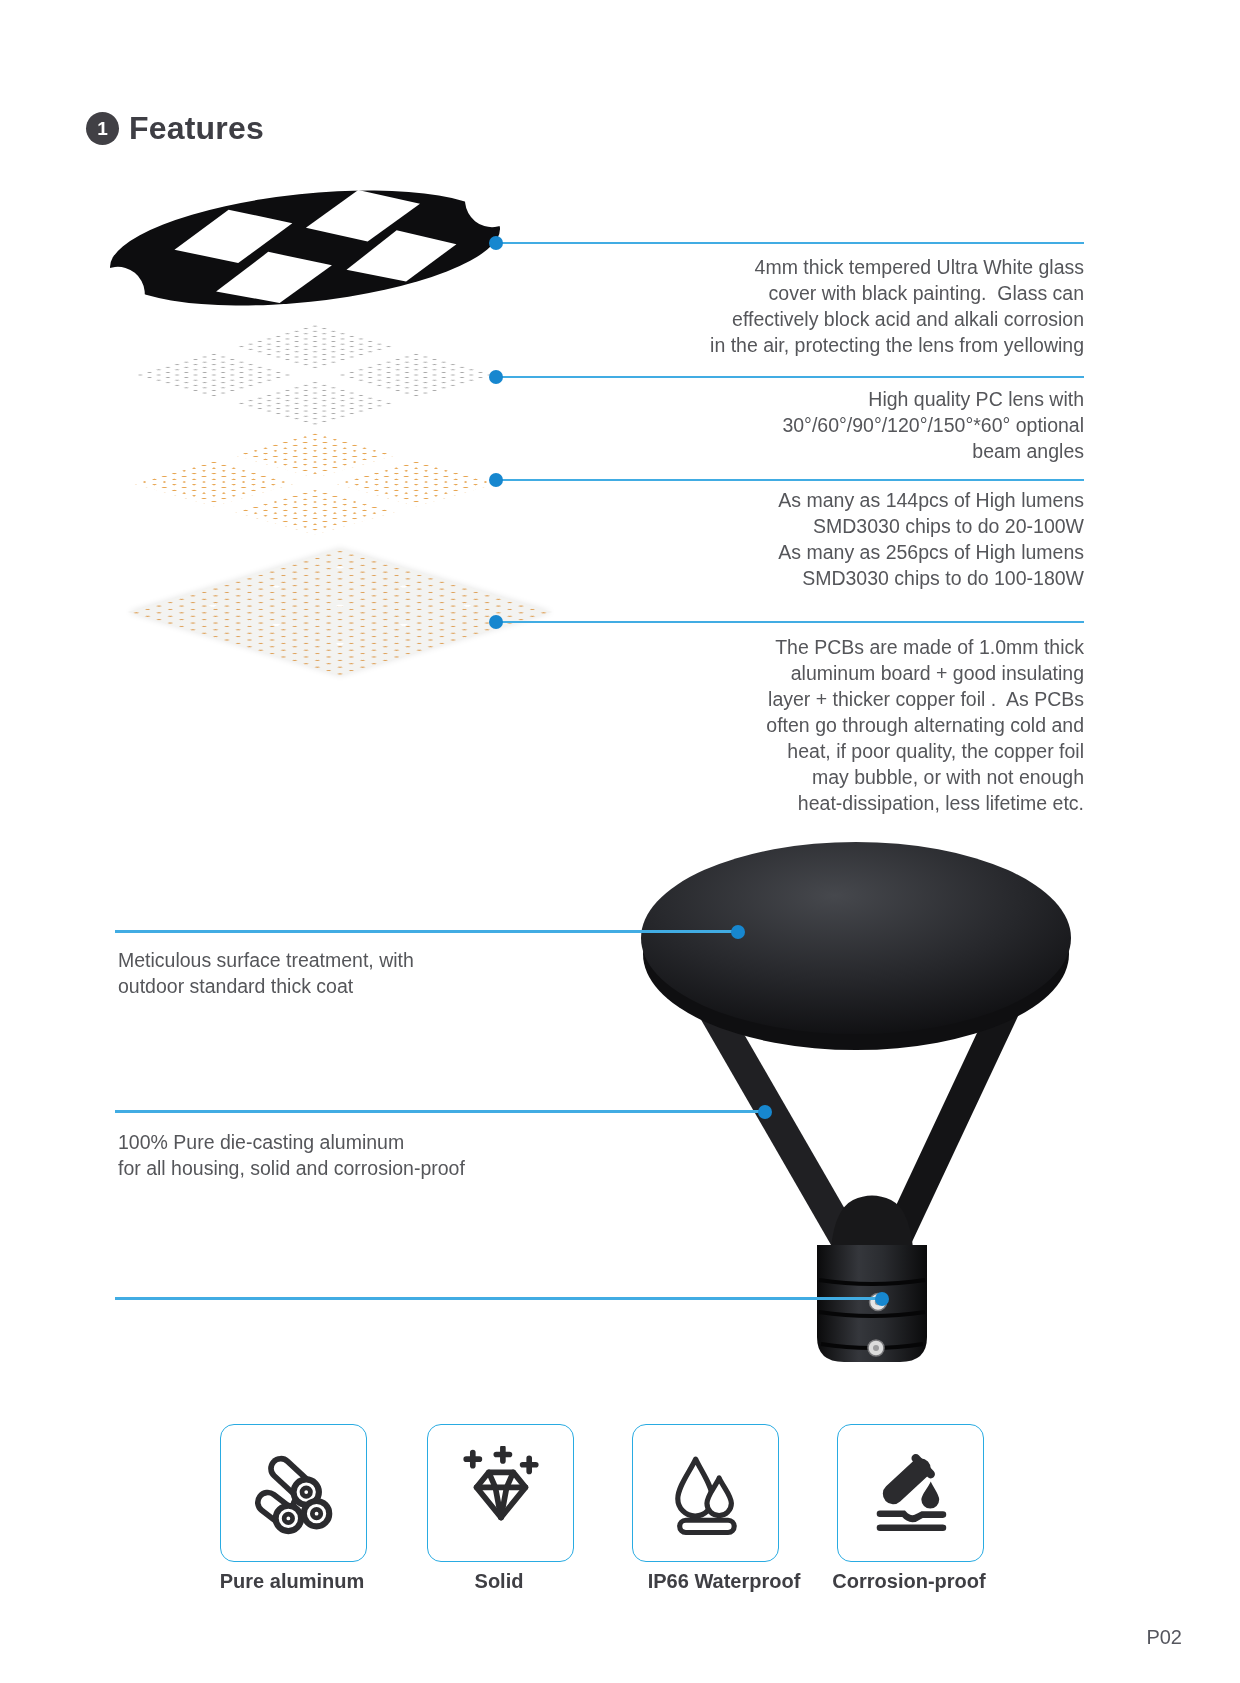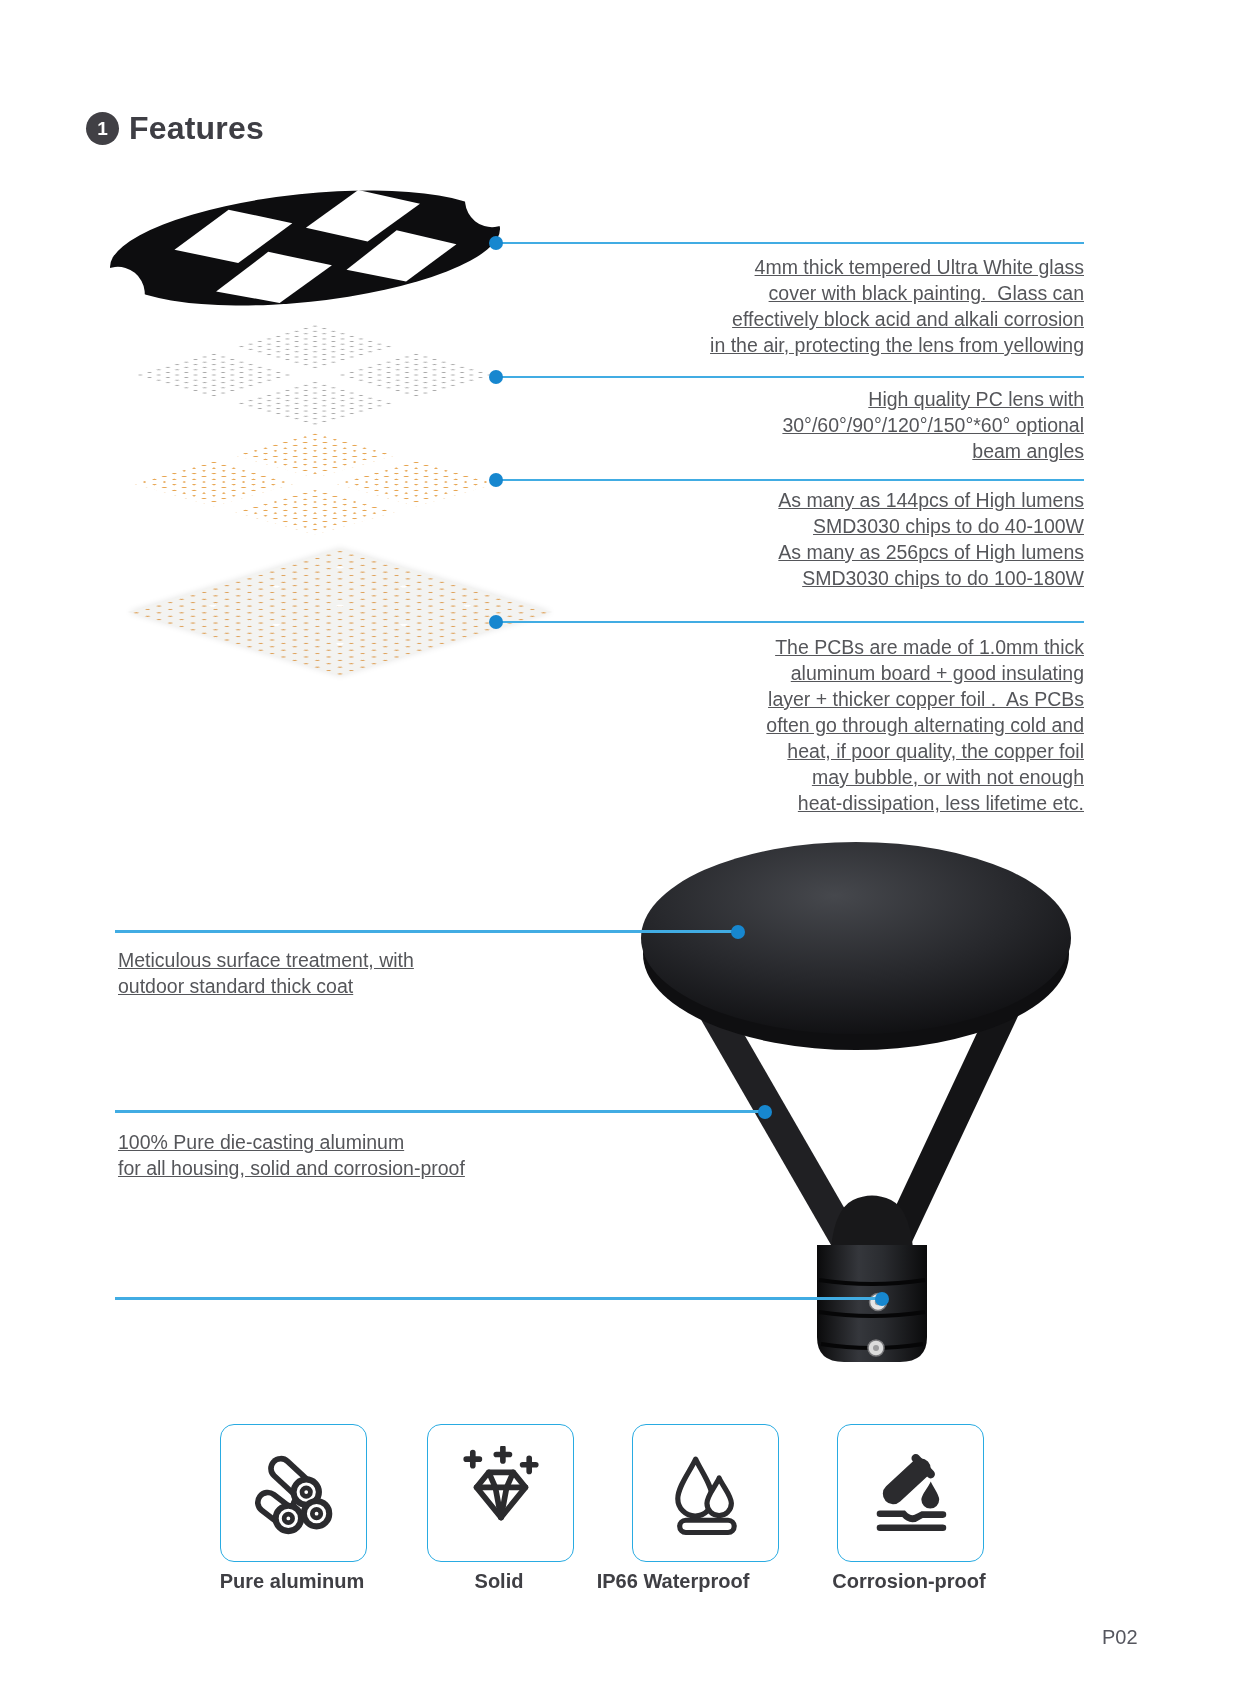--- a/index.html
+++ b/index.html
@@ -9,21 +9,21 @@
   
   .hdr{position:absolute;left:86px;top:110px;display:flex;align-items:center;gap:10px;}
   .hdr .num{width:33px;height:33px;border-radius:50%;background:#414045;color:#fff;
             font-weight:bold;font-size:19px;display:flex;align-items:center;justify-content:center;}
   .hdr .ttl{font-size:32px;font-weight:bold;color:#3e3e44;letter-spacing:.2px;}
 
   
   .cline{position:absolute;height:2px;background:#41ace3;}
   .cline.lft{height:3px;}
   .cdot{position:absolute;width:14px;height:14px;border-radius:50%;background:#1787cf;}
-  .ctext{position:absolute;font-size:19.5px;line-height:26px;white-space:pre-wrap;color:#55565a;text-decoration:underline;}
+  .ctext{position:absolute;font-size:19.5px;line-height:26px;white-space:pre-wrap;color:#55565a;}
   .ctext.r{text-align:right;width:460px;left:624px;}
   .ctext.l{text-align:left;left:118px;width:560px;}
 
   
   .iso{position:absolute;display:grid;grid-template-columns:1fr 1fr;gap:26px;}
   .iso>div{background-size:13px 13px;}
   .iso.lens>div{background-image:radial-gradient(circle,#a9a9a9 1.7px,transparent 2.3px);}
   .iso.chips>div{background-image:radial-gradient(circle,#e7a44e 1.7px,transparent 2.3px);background-size:14px 14px;}
   .pcb{position:absolute;left:190px;top:462px;width:300px;height:300px;
        transform:scaleY(.30) rotate(45deg);background-color:#f3f3f1;
@@ -31,21 +31,21 @@
                         radial-gradient(circle,#dfa45f 1.8px,transparent 2.4px);
        background-size:90px 90px,16px 16px;box-shadow:0 0 8px rgba(0,0,0,.10);}
   .wrapLens{left:185px;top:245px;width:260px;height:260px;transform:scaleY(.28) rotate(45deg);}
   .wrapChips{left:185px;top:353px;width:260px;height:260px;transform:scaleY(.28) rotate(45deg);}
 
   
   .bx{position:absolute;top:1424px;width:145px;height:136px;border:1.5px solid #29abe2;
       border-radius:14px;display:flex;align-items:center;justify-content:center;background:#fff;}
   .blabel{position:absolute;top:1570px;width:230px;text-align:center;font-weight:bold;
           font-size:20px;color:#3f3f44;}
-  .pnum{position:absolute;left:1102px;top:1626px;font-size:20px;color:#55565e;width:80px;text-align:left;}
+  .pnum{position:absolute;left:1102px;top:1626px;font-size:20px;color:#55565e;width:80px;text-align:right;}
   svg{display:block;}
 </style>
 </head>
 <body>
 
 <div class="page">
 
   <div class="hdr">
     <div class="num">1</div>
     <div class="ttl">Features</div>
@@ -90,21 +90,21 @@
 
   <div class="cline" style="left:496px;top:376px;width:588px"></div>
   <div class="cdot" style="left:489px;top:370px"></div>
   <div class="ctext r" style="top:386px">High quality PC lens with
 30°/60°/90°/120°/150°*60° optional
 beam angles</div>
 
   <div class="cline" style="left:496px;top:479px;width:588px"></div>
   <div class="cdot" style="left:489px;top:473px"></div>
   <div class="ctext r" style="top:487px">As many as 144pcs of High lumens
-SMD3030 chips to do 40-100W
+SMD3030 chips to do 20-100W
 As many as 256pcs of High lumens
 SMD3030 chips to do 100-180W</div>
 
   <div class="cline" style="left:496px;top:621px;width:588px"></div>
   <div class="cdot" style="left:489px;top:615px"></div>
   <div class="ctext r" style="top:634px">The PCBs are made of 1.0mm thick
 aluminum board + good insulating
 layer + thicker copper foil .  As PCBs
 often go through alternating cold and
 heat, if poor quality, the copper foil
@@ -208,18 +208,18 @@
         <line x1="55" y1="13" x2="71" y2="30" stroke-width="9"></line>
         <path d="M71,40 C68,46 62,52 62,57 a8.5,8.5 0 0 0 17,0 C79,52 74,46 71,40 Z" stroke-width="2"></path>
         <path d="M17,72 H42 Q50,81 58,75 L62,73 H84" fill="none" stroke-width="7"></path>
         <path d="M17,87 H84" fill="none" stroke-width="7"></path>
       </g>
     </svg>
   </div>
 
   <div class="blabel" style="left:177px">Pure aluminum</div>
   <div class="blabel" style="left:384px">Solid</div>
-  <div class="blabel" style="left:558px">IP66 Waterproof</div>
+  <div class="blabel" style="left:609px">IP66 Waterproof</div>
   <div class="blabel" style="left:794px">Corrosion-proof</div>
 
   <div class="pnum">P02</div>
 
 </div>
 
 </body></html>

